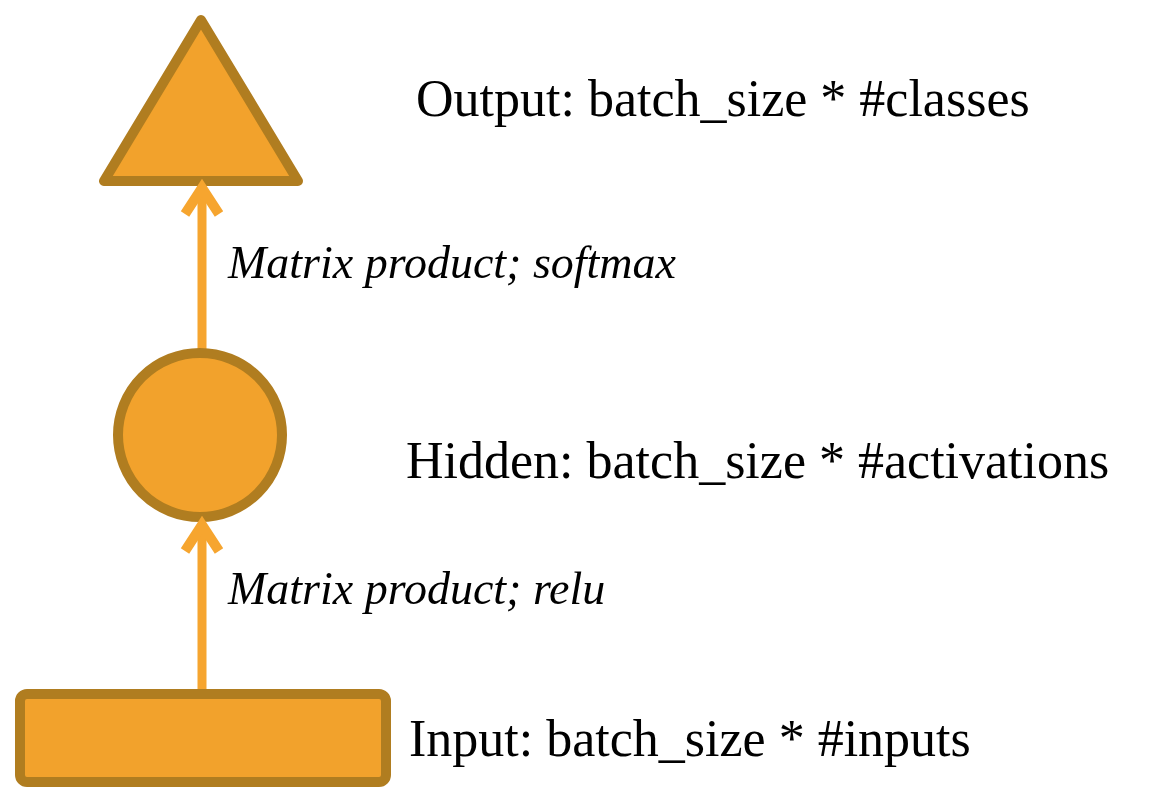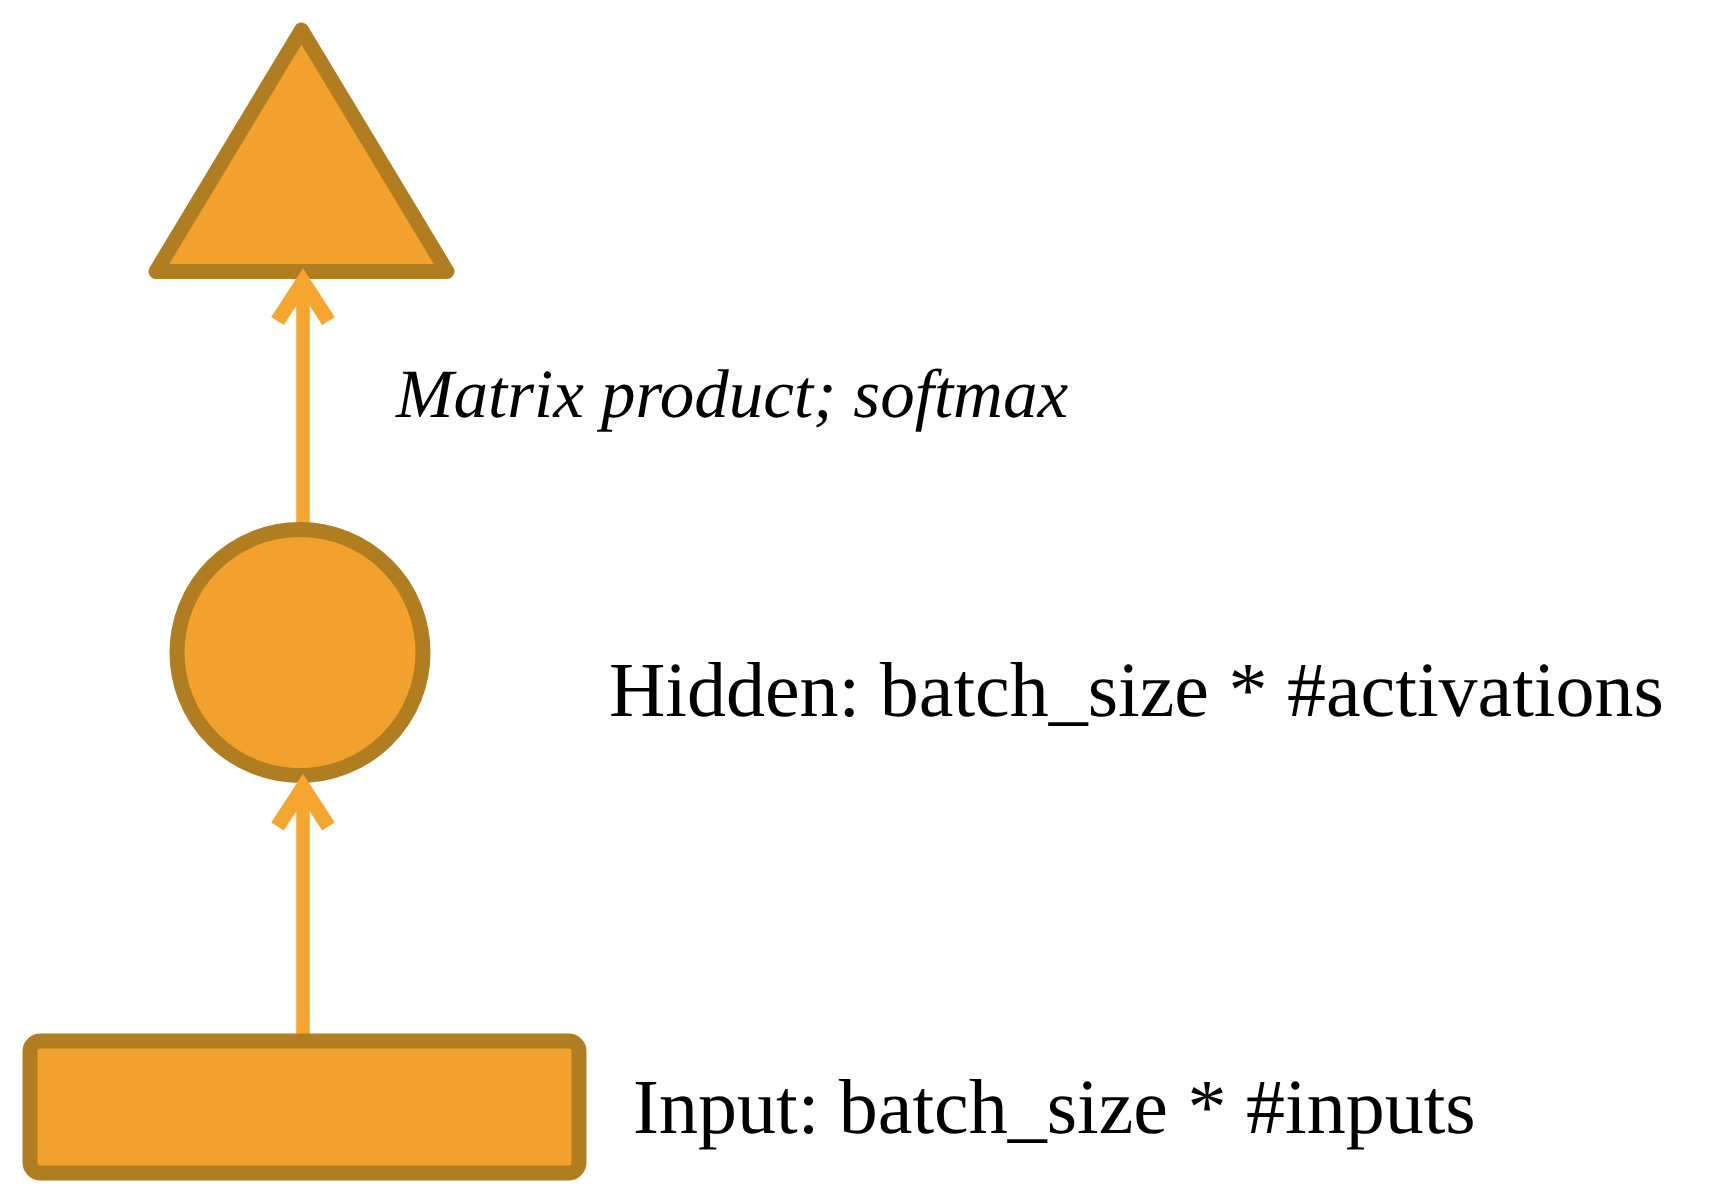--- a/index.html
+++ b/index.html
@@ -30,21 +30,20 @@
   .label {
     position: absolute;
     color: var(--text, #000000);
     font-size: 52px;
     line-height: 1.1;
     white-space: nowrap;
   }
   .edge-label {
     font-style: italic;
     font-size: 46px;
-    margin-left: 36px;
   }
 </style>
 </head>
 <body>
 
 <div class="canvas">
 
   <svg class="diagram-svg" width="1152" height="800" viewBox="0 0 1152 800">
 
     <polygon class="shape" points="201,20 104,181 298,181" stroke-width="10" stroke-linejoin="round"></polygon>
@@ -57,21 +56,23 @@
     <circle class="shape" cx="200" cy="435" r="82" stroke-width="10"></circle>
 
     <g>
       <line class="arrow-stroke" x1="202" y1="690" x2="202" y2="531" stroke-width="9"></line>
       <polyline class="arrow-stroke" points="185,551 202,525 219,551" stroke-width="10" stroke-linejoin="miter"></polyline>
     </g>
 
     <rect class="shape" x="20" y="694" width="366" height="88" rx="7" stroke-width="10" stroke-linejoin="round"></rect>
   </svg>
 
+  <div class="label" style="left:416px; top:70px;">Output: batch_size * #classes</div>
 
   <div class="label" style="left:406px; top:406px;margin-top:26px;">Hidden: batch_size * #activations</div>
 
-  <div class="label" style="left:422px; top:710px;">Input: batch_size * #inputs</div>
+  <div class="label" style="left:409px; top:710px;">Input: batch_size * #inputs</div>
 
   <div class="label edge-label" style="left:228px; top:238px;">Matrix product; softmax</div>
 
+  <div class="label edge-label" style="left:228px; top:564px;">Matrix product; relu</div>
 
 </div>
 
 </body></html>

